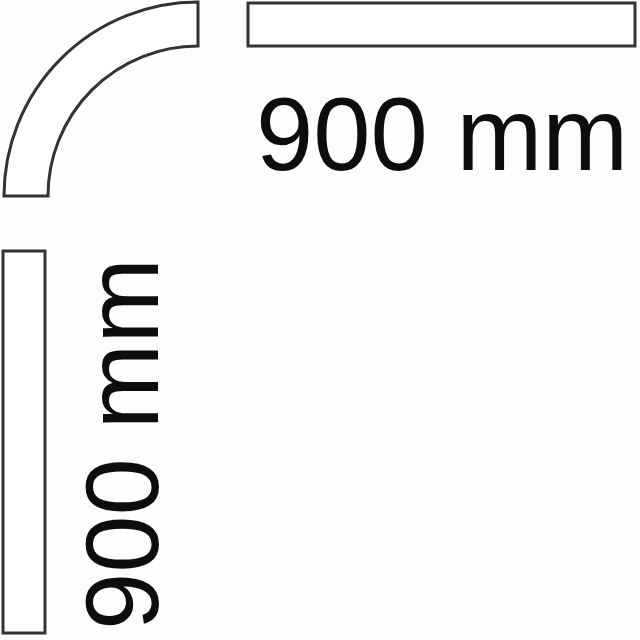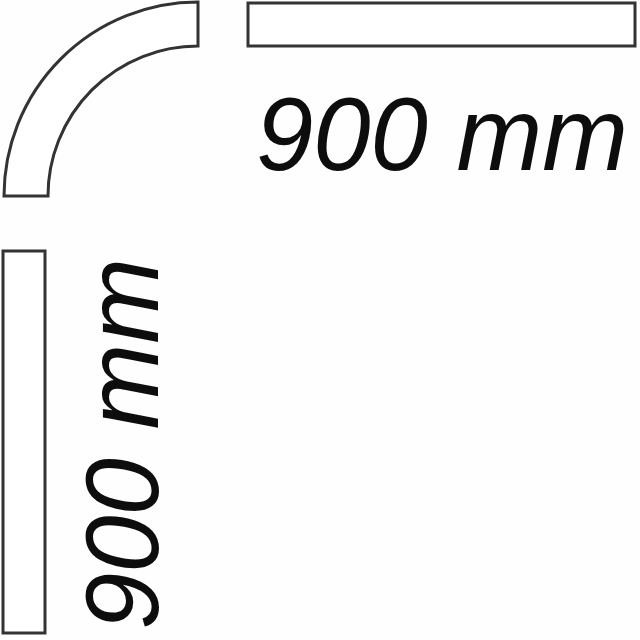--- a/index.html
+++ b/index.html
@@ -7,21 +7,20 @@
     padding: 0;
     width: 640px;
     height: 640px;
     overflow: hidden;
     background: #fefefe;
   }
   .canvas {
     position: relative;
     width: 640px;
     height: 640px;
-    font-style: italic;
   }
   svg.drawing {
     position: absolute;
     left: 0;
     top: 0;
     display: block;
   }
   .rail-shape {
     fill: #ffffff;
     stroke-width: 3px;

